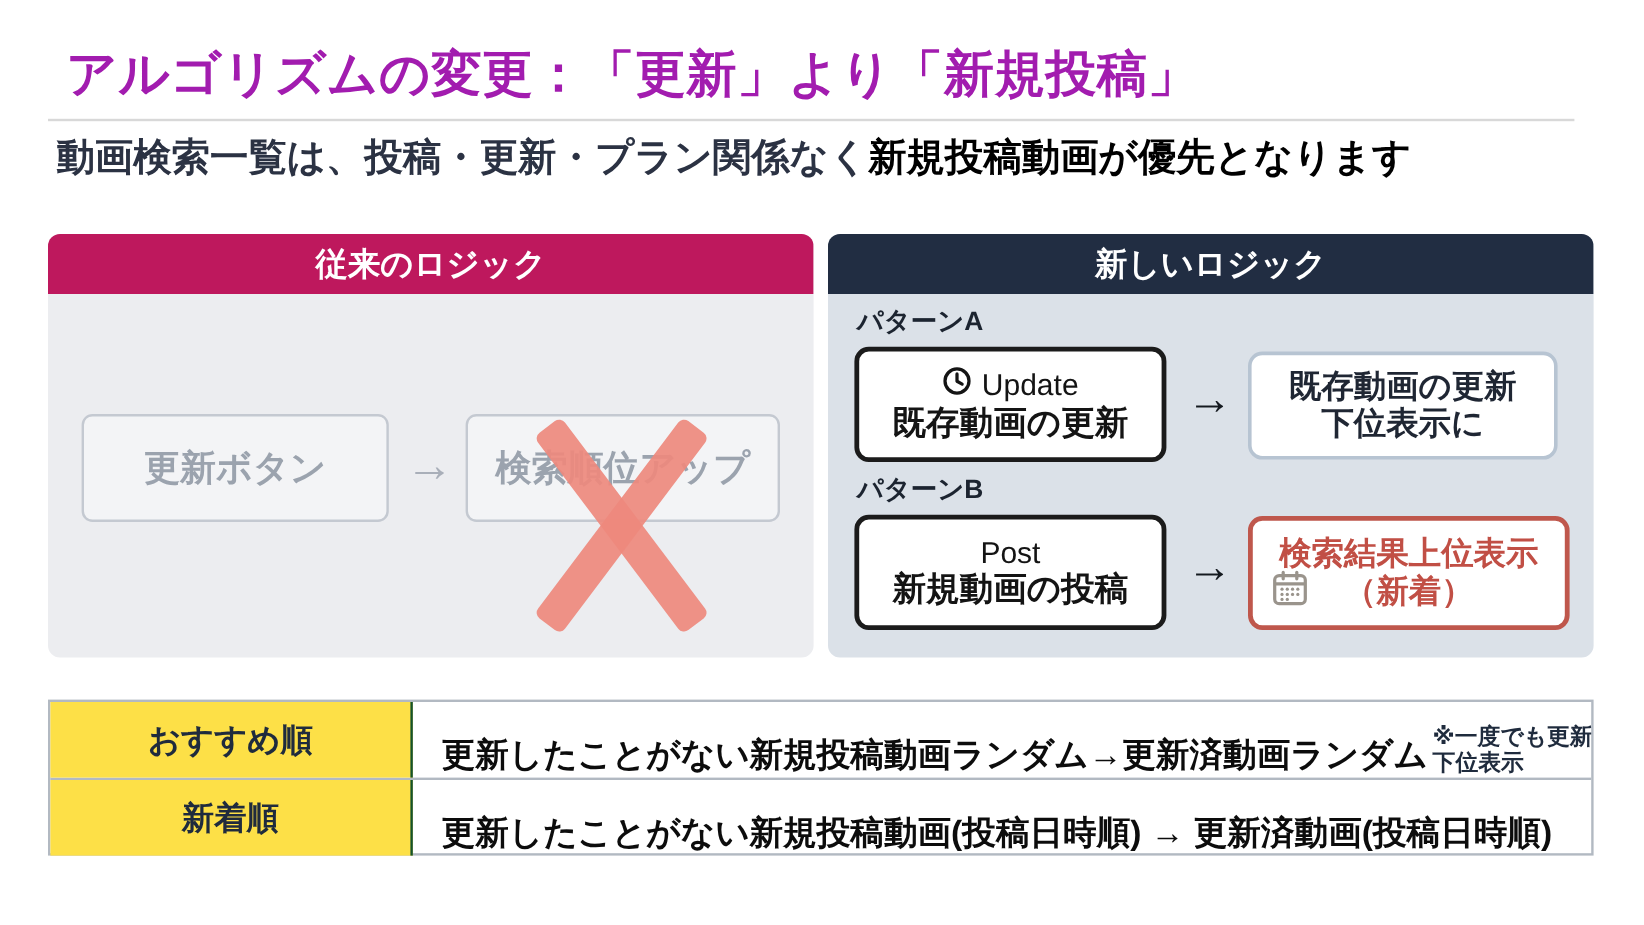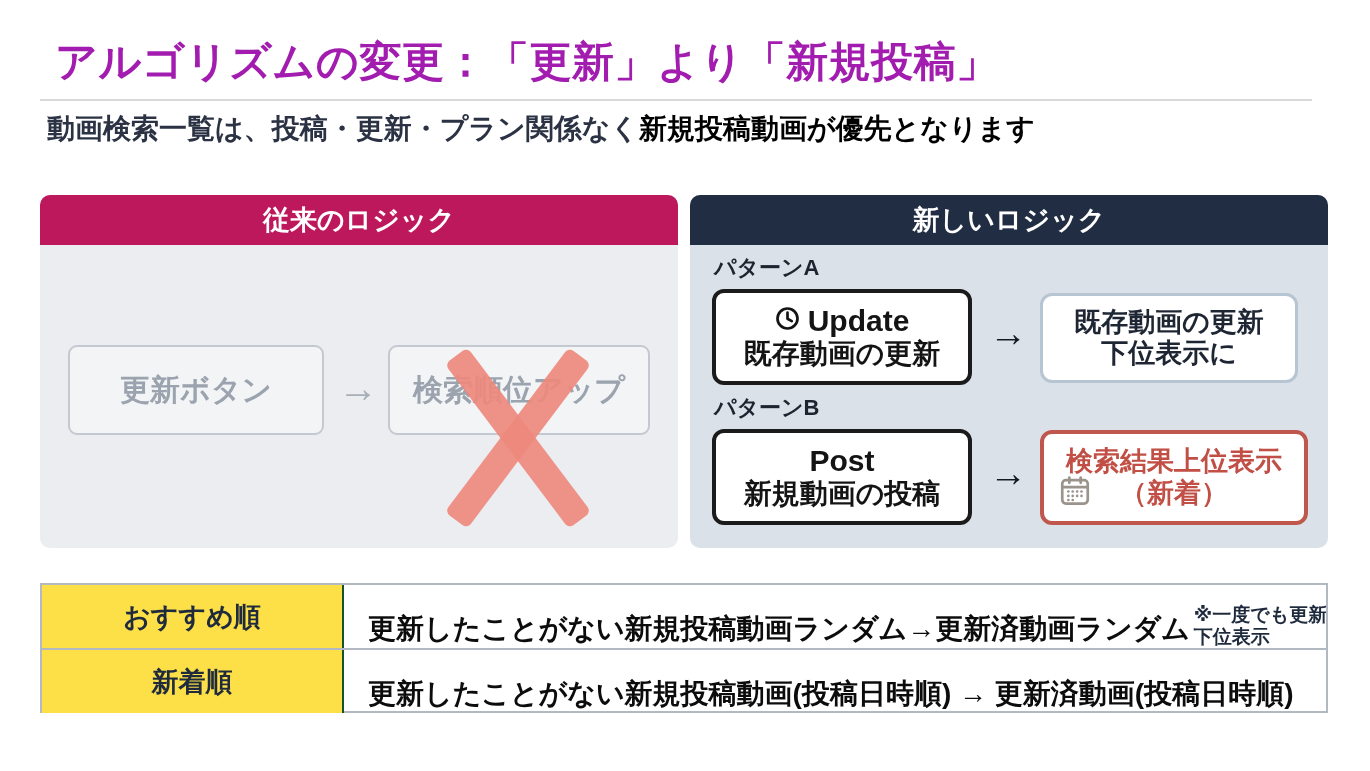--- a/index.html
+++ b/index.html
@@ -13,21 +13,21 @@
   
   .title{
     position:absolute;left:55px;top:34px;
     font-size:42px;font-weight:800;color:#a21caf;letter-spacing:.5px;white-space:nowrap;
   }
   .title-rule{
     position:absolute;left:40px;top:99px;width:1272px;height:0;
     border-top:2px solid #d8d8d8;
   }
   .subtitle{
-    position:absolute;left:47px;top:110px;font-size:28px;font-weight:700;
+    position:absolute;left:47px;top:110px;font-size:32px;font-weight:700;
     color:#2b3243;white-space:nowrap;
   }
   .subtitle .emph{color:#000000;font-weight:900;}
 
   
   .panel{position:absolute;top:195px;width:638px;height:353px;border-radius:10px;overflow:hidden;}
   .panel-old{left:40px;background:#ecedf0;}
   .panel-new{left:690px;background:#dbe1e8;}
   .panel-head{
     height:50px;display:flex;align-items:center;justify-content:center;
@@ -65,21 +65,21 @@
   .new-box{
     position:absolute;width:252px;height:88px;background:#ffffff;border-radius:12px;
     display:flex;flex-direction:column;align-items:center;justify-content:center;
     line-height:1.15;
   }
   .dark-box{border:4px solid #1b1b1b;color:#141414;}
   .boxA1{left:22px;top:44px;}
   .boxB1{left:22px;top:184px;}
   .boxA2{left:350px;top:48px;width:252px;height:84px;border:3px solid #b7c4d2;color:#1f2633;}
   .boxB2{left:350px;top:185px;width:260px;height:87px;border:4px solid #bf574c;color:#c14f45;}
-  .new-box .l1{font-size:30px;font-weight:700;display:flex;align-items:center;gap:8px;}
+  .new-box .l1{font-size:25px;font-weight:400;display:flex;align-items:center;gap:8px;}
   .new-box .l2{font-size:28px;font-weight:800;}
   .boxA2 .l1,.boxA2 .l2{font-size:27px;font-weight:800;}
   .boxB2 .l1{font-size:27px;font-weight:800;}
   .boxB2 .l2row{position:relative;width:100%;display:flex;align-items:center;justify-content:center;}
   .boxB2 .cal{position:absolute;left:14px;top:50%;transform:translateY(-50%);}
   .boxB2 .l2{font-size:27px;font-weight:800;}
   .new-arrow{
     position:absolute;left:288px;width:60px;display:flex;align-items:center;justify-content:center;
     font-size:38px;font-weight:800;color:#14191f;
   }

